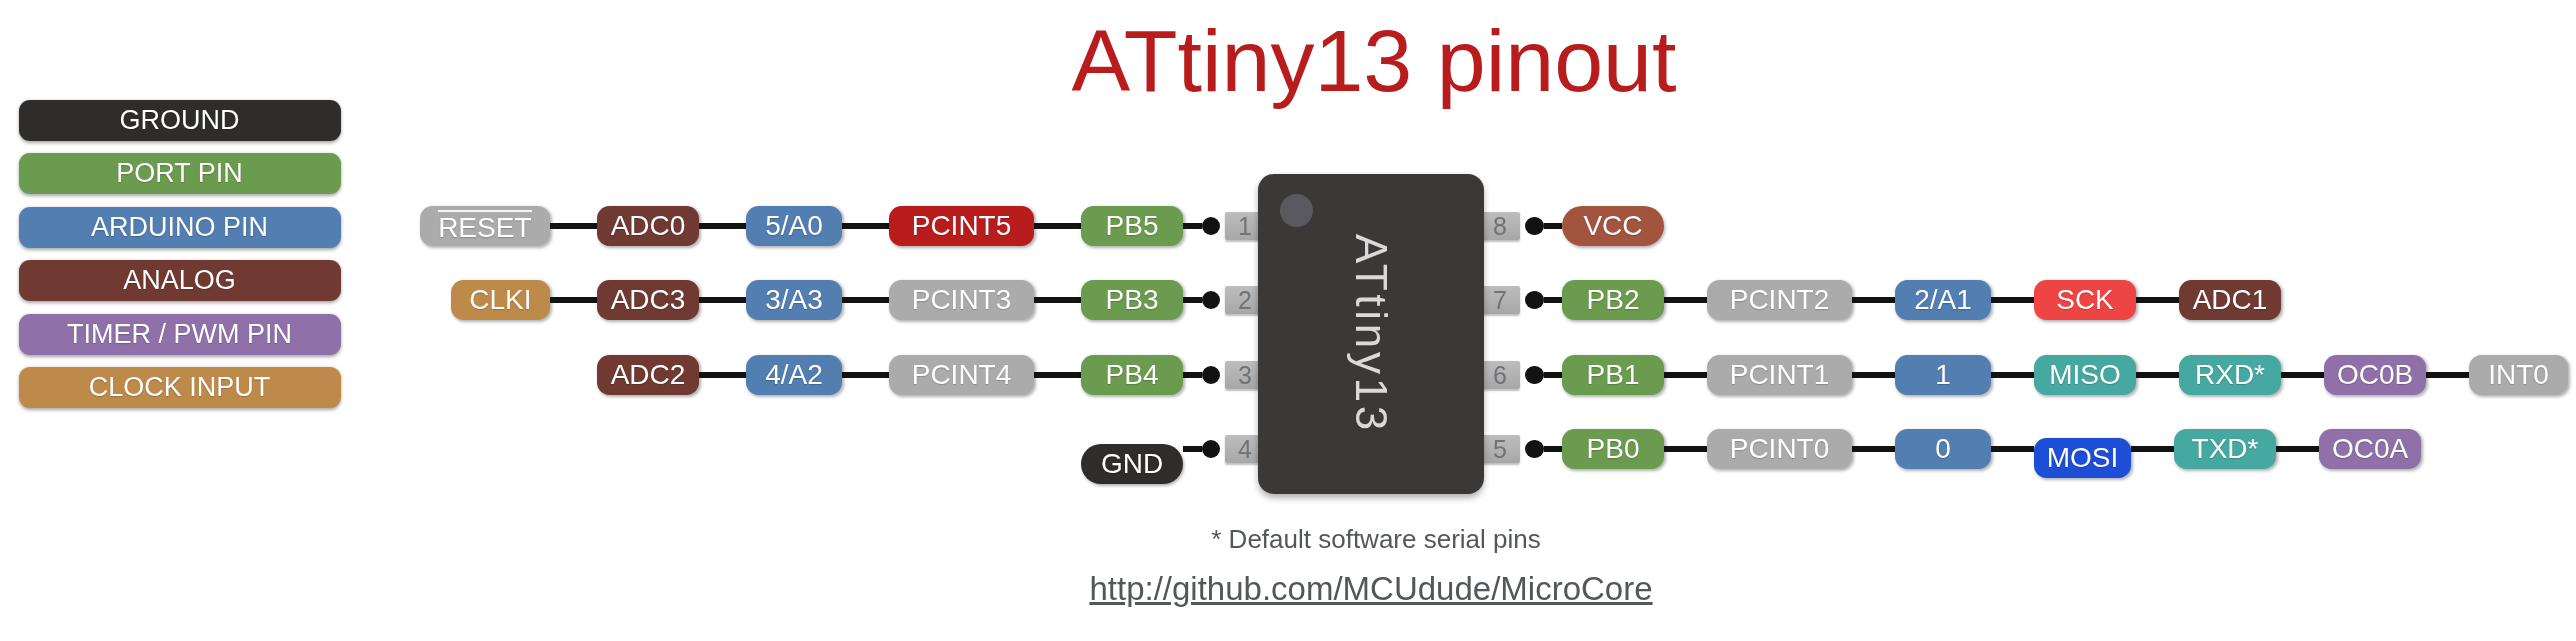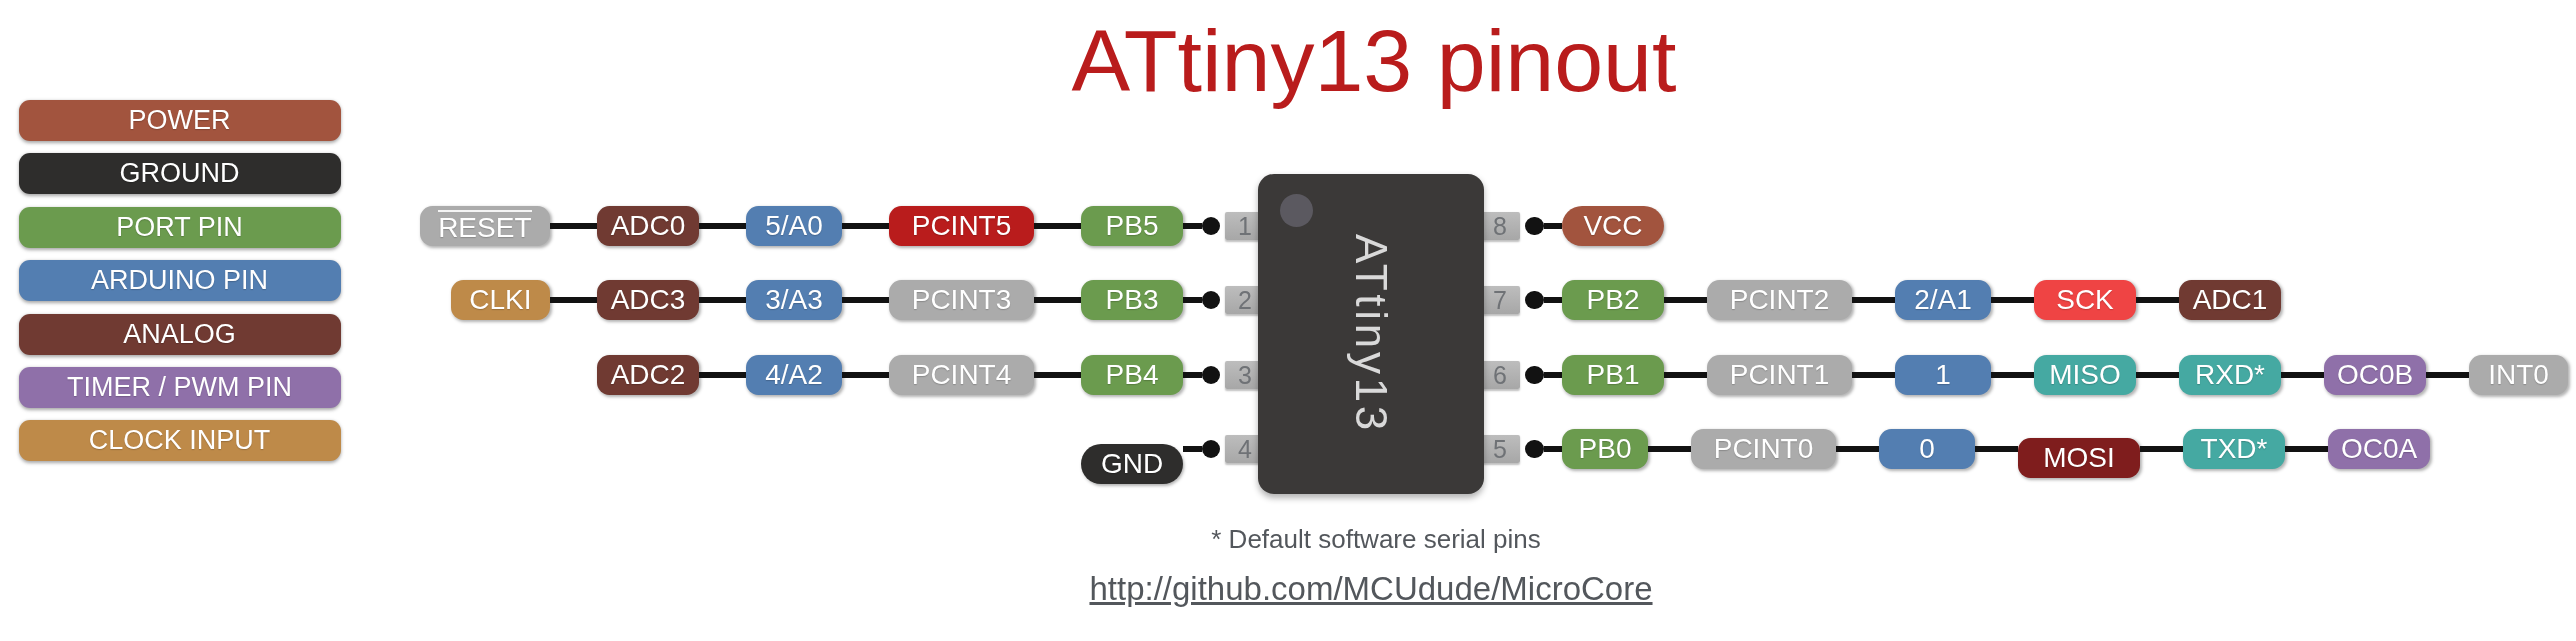--- a/index.html
+++ b/index.html
@@ -42,21 +42,20 @@
   .url{position:absolute;left:1371px;top:570px;transform:translateX(-50%);font-size:33px;color:#53575c;
          text-decoration:underline;white-space:nowrap;cursor:pointer}
   .ovl{border-top:2.5px solid #f5f5f5;padding-top:1.9px;line-height:1}
 </style>
 </head>
 <body>
 
 <div class="title">ATtiny13 pinout</div>
 
 <div class="legend">
-    <div class="legend-badge" style="background: rgb(162, 84, 62);">POWER</div>
     <div class="legend-badge" style="background: rgb(46, 45, 44);">GROUND</div>
     <div class="legend-badge" style="background: rgb(107, 155, 78);">PORT PIN</div>
     <div class="legend-badge" style="background: rgb(83, 126, 177);">ARDUINO PIN</div>
     <div class="legend-badge" style="background: rgb(112, 58, 50);">ANALOG</div>
     <div class="legend-badge" style="background: rgb(143, 112, 169);">TIMER / PWM PIN</div>
     <div class="legend-badge" style="background: rgb(190, 138, 73);">CLOCK INPUT</div>
   </div>
 
 <div class="rows">
     <div class="row left" style="top: 206px;">
@@ -142,27 +141,27 @@
       <div class="pin-badge" style="background: rgb(69, 169, 162); width: 102px;">RXD*</div>
       <div class="seg long"></div>
       <div class="pin-badge" style="background: rgb(143, 112, 169); width: 102px;">OC0B</div>
       <div class="seg long"></div>
       <div class="pin-badge" style="background: rgb(171, 171, 171); width: 99px;">INT0</div>
     </div>
     <div class="row right" style="top: 429px;">
       <div class="pin-tab">5</div>
       <div class="dot"></div>
       <div class="seg short"></div>
-      <div class="pin-badge" style="background: rgb(107, 155, 78); width: 86px;">PB0</div>
+      <div class="pin-badge" style="background: rgb(107, 155, 78); width: 102px;">PB0</div>
       <div class="seg long"></div>
       <div class="pin-badge" style="background: rgb(171, 171, 171); width: 145px;">PCINT0</div>
       <div class="seg long"></div>
       <div class="pin-badge" style="background: rgb(83, 126, 177); width: 96px;">0</div>
       <div class="seg long"></div>
-      <div class="pin-badge" style="background: #7f1d1d; width: 122px; margin-top: 17px;">MOSI</div>
+      <div class="pin-badge" style="background: #1d4ed8; width: 97px; margin-top: 17px;">MOSI</div>
       <div class="seg long"></div>
       <div class="pin-badge" style="background: rgb(69, 169, 162); width: 102px;">TXD*</div>
       <div class="seg long"></div>
       <div class="pin-badge" style="background: rgb(143, 112, 169); width: 102px;">OC0A</div>
     </div>
   </div>
 
 <div class="chip">
   <div class="chip-dot"></div>
   <div class="chip-label">ATtiny13</div>

